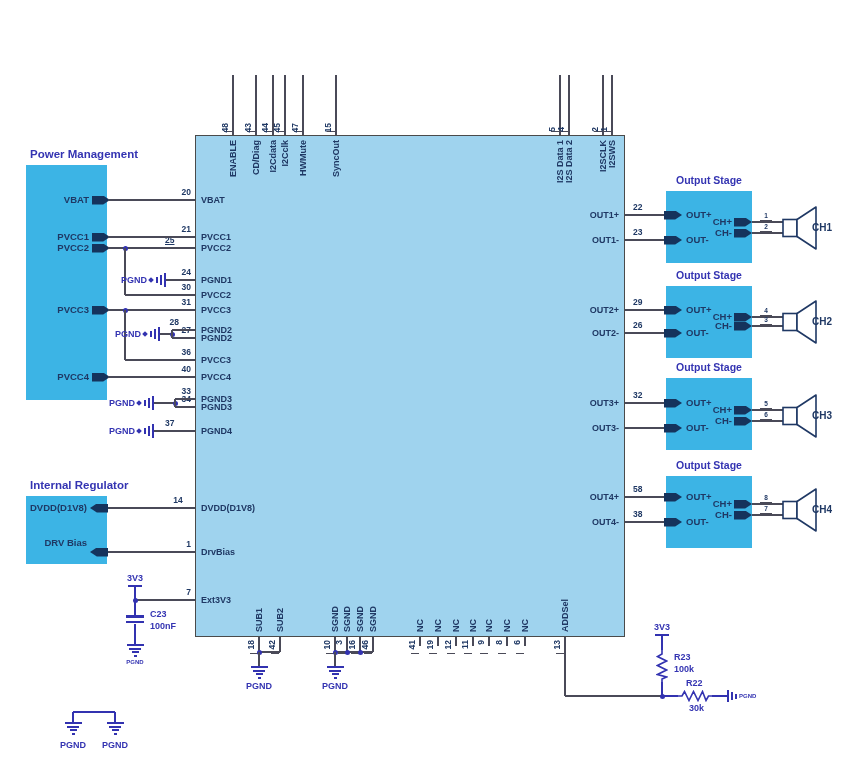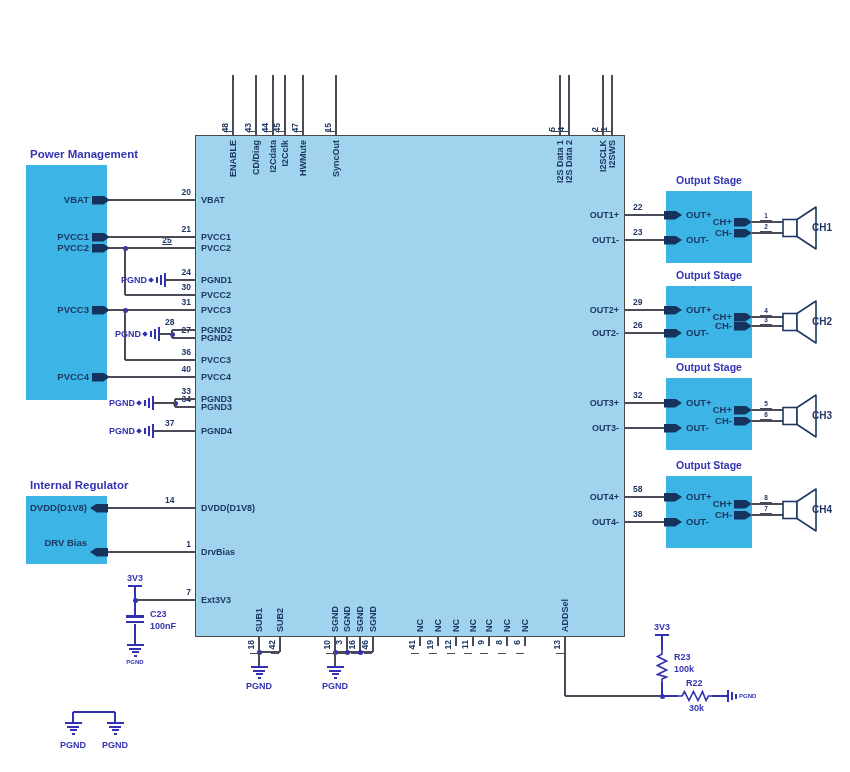--- a/index.html
+++ b/index.html
@@ -139,43 +139,43 @@
     <div class="abs num vt" style="left: 513px; top: 640px;">6</div>
     <div class="abs plabel vt" style="left: 520px; bottom: 140px;">NC</div>
     <div class="abs wire" style="left: 564.2px; top: 637px; width: 1.6px; height: 9px; background: rgb(74, 74, 88);"></div>
     <div class="abs wire" style="left: 556px; top: 652.5px; width: 8px; height: 1px; background: rgb(74, 74, 88);"></div>
     <div class="abs num vt" style="left: 553px; top: 640px;">13</div>
     <div class="abs plabel vt" style="left: 560px; bottom: 140px;">ADDSel</div>
     <div class="abs num" style="left: 165px; top: 188px; width: 26px; text-align: right;">20</div>
     <div class="abs plabel" style="left: 201px; top: 194.5px;">VBAT</div>
     <div class="abs num" style="left: 165px; top: 225px; width: 26px; text-align: right;">21</div>
     <div class="abs plabel" style="left: 201px; top: 231.5px;">PVCC1</div>
-    <div class="abs num" style="left: 154px; top: 236px; width: 26px; text-align: center; text-decoration: underline;">25</div>
+    <div class="abs num" style="left: 165px; top: 236px; width: 26px; text-align: left; text-decoration: underline;">25</div>
     <div class="abs plabel" style="left: 201px; top: 242.5px;">PVCC2</div>
     <div class="abs num" style="left: 165px; top: 268px; width: 26px; text-align: right;">24</div>
     <div class="abs plabel" style="left: 201px; top: 274.5px;">PGND1</div>
     <div class="abs num" style="left: 165px; top: 283px; width: 26px; text-align: right;">30</div>
     <div class="abs plabel" style="left: 201px; top: 289.5px;">PVCC2</div>
     <div class="abs num" style="left: 165px; top: 298px; width: 26px; text-align: right;">31</div>
     <div class="abs plabel" style="left: 201px; top: 304.5px;">PVCC3</div>
-    <div class="abs num" style="left: 165px; top: 318px; width: 26px; ">28</div>
+    <div class="abs num" style="left: 153px; top: 318px; width: 26px; text-align: right;">28</div>
     <div class="abs plabel" style="left: 201px; top: 324.5px;">PGND2</div>
     <div class="abs num" style="left: 165px; top: 326px; width: 26px; text-align: right;">27</div>
     <div class="abs plabel" style="left: 201px; top: 332.5px;">PGND2</div>
     <div class="abs num" style="left: 165px; top: 348px; width: 26px; text-align: right;">36</div>
     <div class="abs plabel" style="left: 201px; top: 354.5px;">PVCC3</div>
     <div class="abs num" style="left: 165px; top: 365px; width: 26px; text-align: right;">40</div>
     <div class="abs plabel" style="left: 201px; top: 371.5px;">PVCC4</div>
     <div class="abs num" style="left: 165px; top: 387px; width: 26px; text-align: right;">33</div>
     <div class="abs plabel" style="left: 201px; top: 393.5px;">PGND3</div>
     <div class="abs num" style="left: 165px; top: 395px; width: 26px; text-align: right;">34</div>
     <div class="abs plabel" style="left: 201px; top: 401.5px;">PGND3</div>
     <div class="abs num" style="left: 165px; top: 419px; width: 26px; text-align: left;">37</div>
     <div class="abs plabel" style="left: 201px; top: 425.5px;">PGND4</div>
-    <div class="abs num" style="left: 165px; top: 496px; width: 26px; text-align: left;">14</div>
+    <div class="abs num" style="left: 165px; top: 496px; width: 26px; text-align: center;">14</div>
     <div class="abs plabel" style="left: 201px; top: 502.5px;">DVDD(D1V8)</div>
     <div class="abs num" style="left: 165px; top: 540px; width: 26px; text-align: right;">1</div>
     <div class="abs plabel" style="left: 201px; top: 546.5px;">DrvBias</div>
     <div class="abs num" style="left: 165px; top: 588px; width: 26px; text-align: right;">7</div>
     <div class="abs plabel" style="left: 201px; top: 594.5px;">Ext3V3</div>
     <div class="abs num" style="left: 633px; top: 203px;">22</div>
     <div class="abs plabel" style="left: 559px; top: 209.5px; width: 60px; text-align: right;">OUT1+</div>
     <div class="abs num" style="left: 633px; top: 228px;">23</div>
     <div class="abs plabel" style="left: 559px; top: 234.5px; width: 60px; text-align: right;">OUT1-</div>
     <div class="abs num" style="left: 633px; top: 298px;">29</div>

